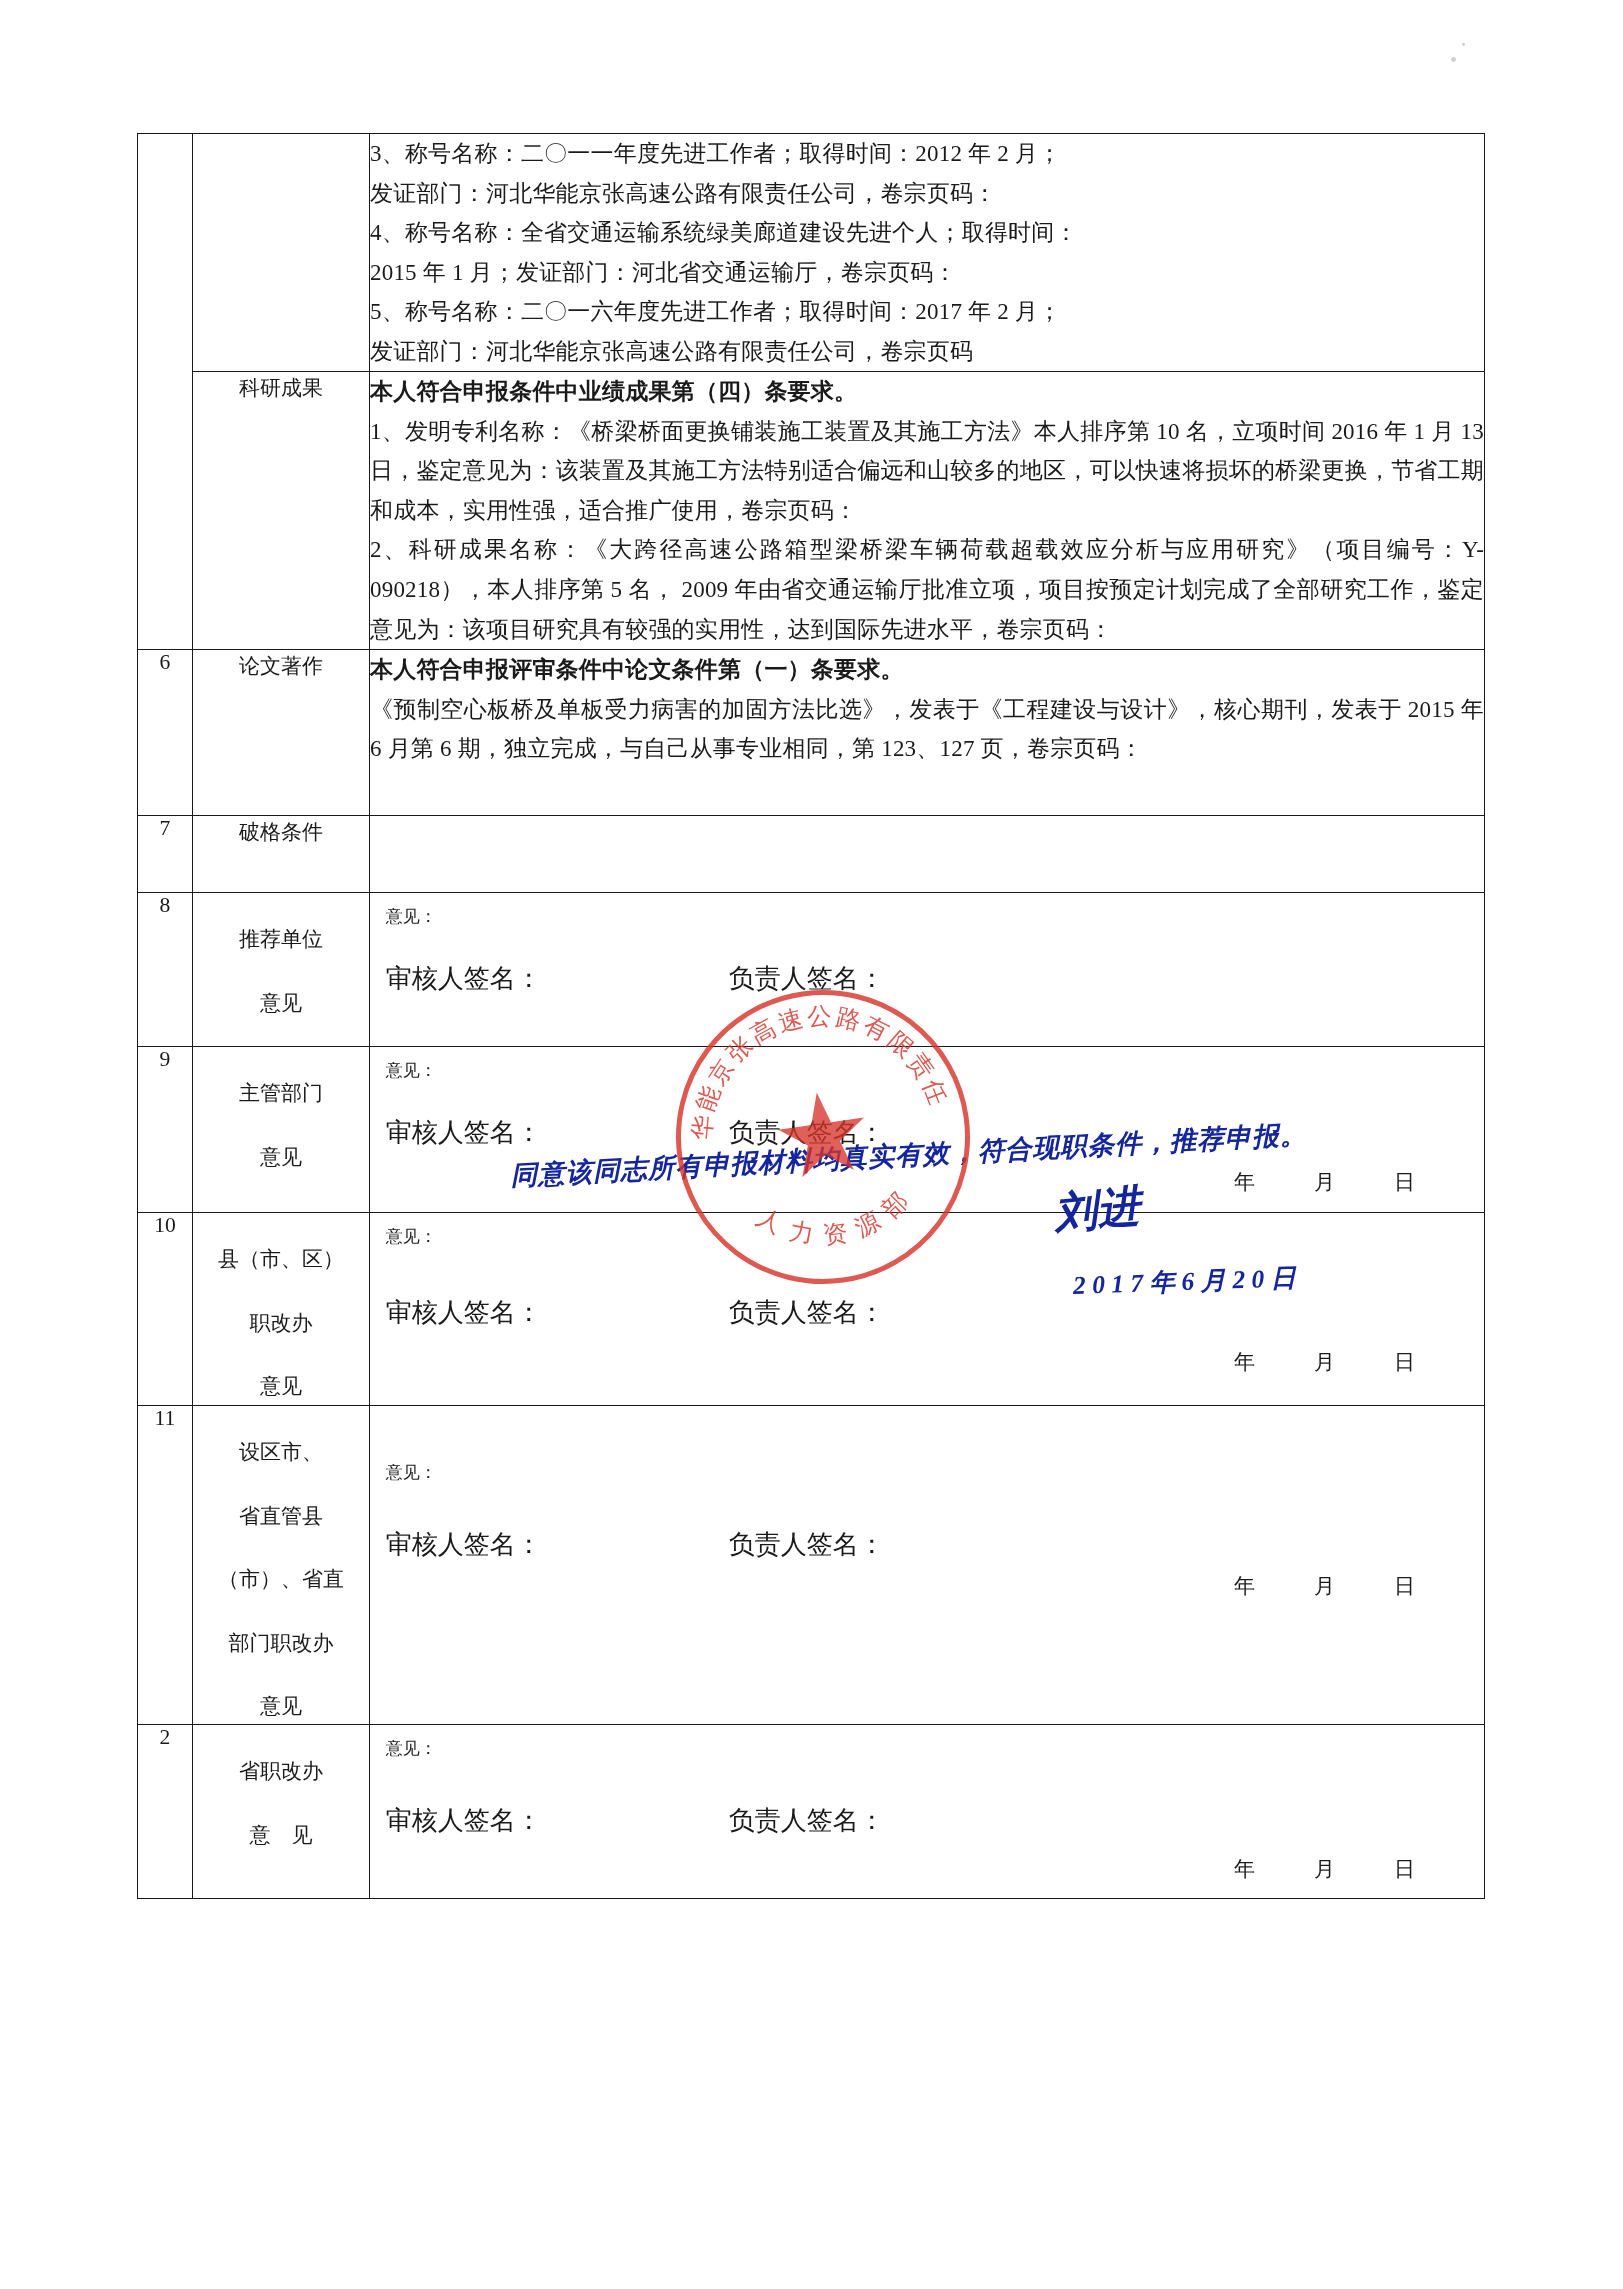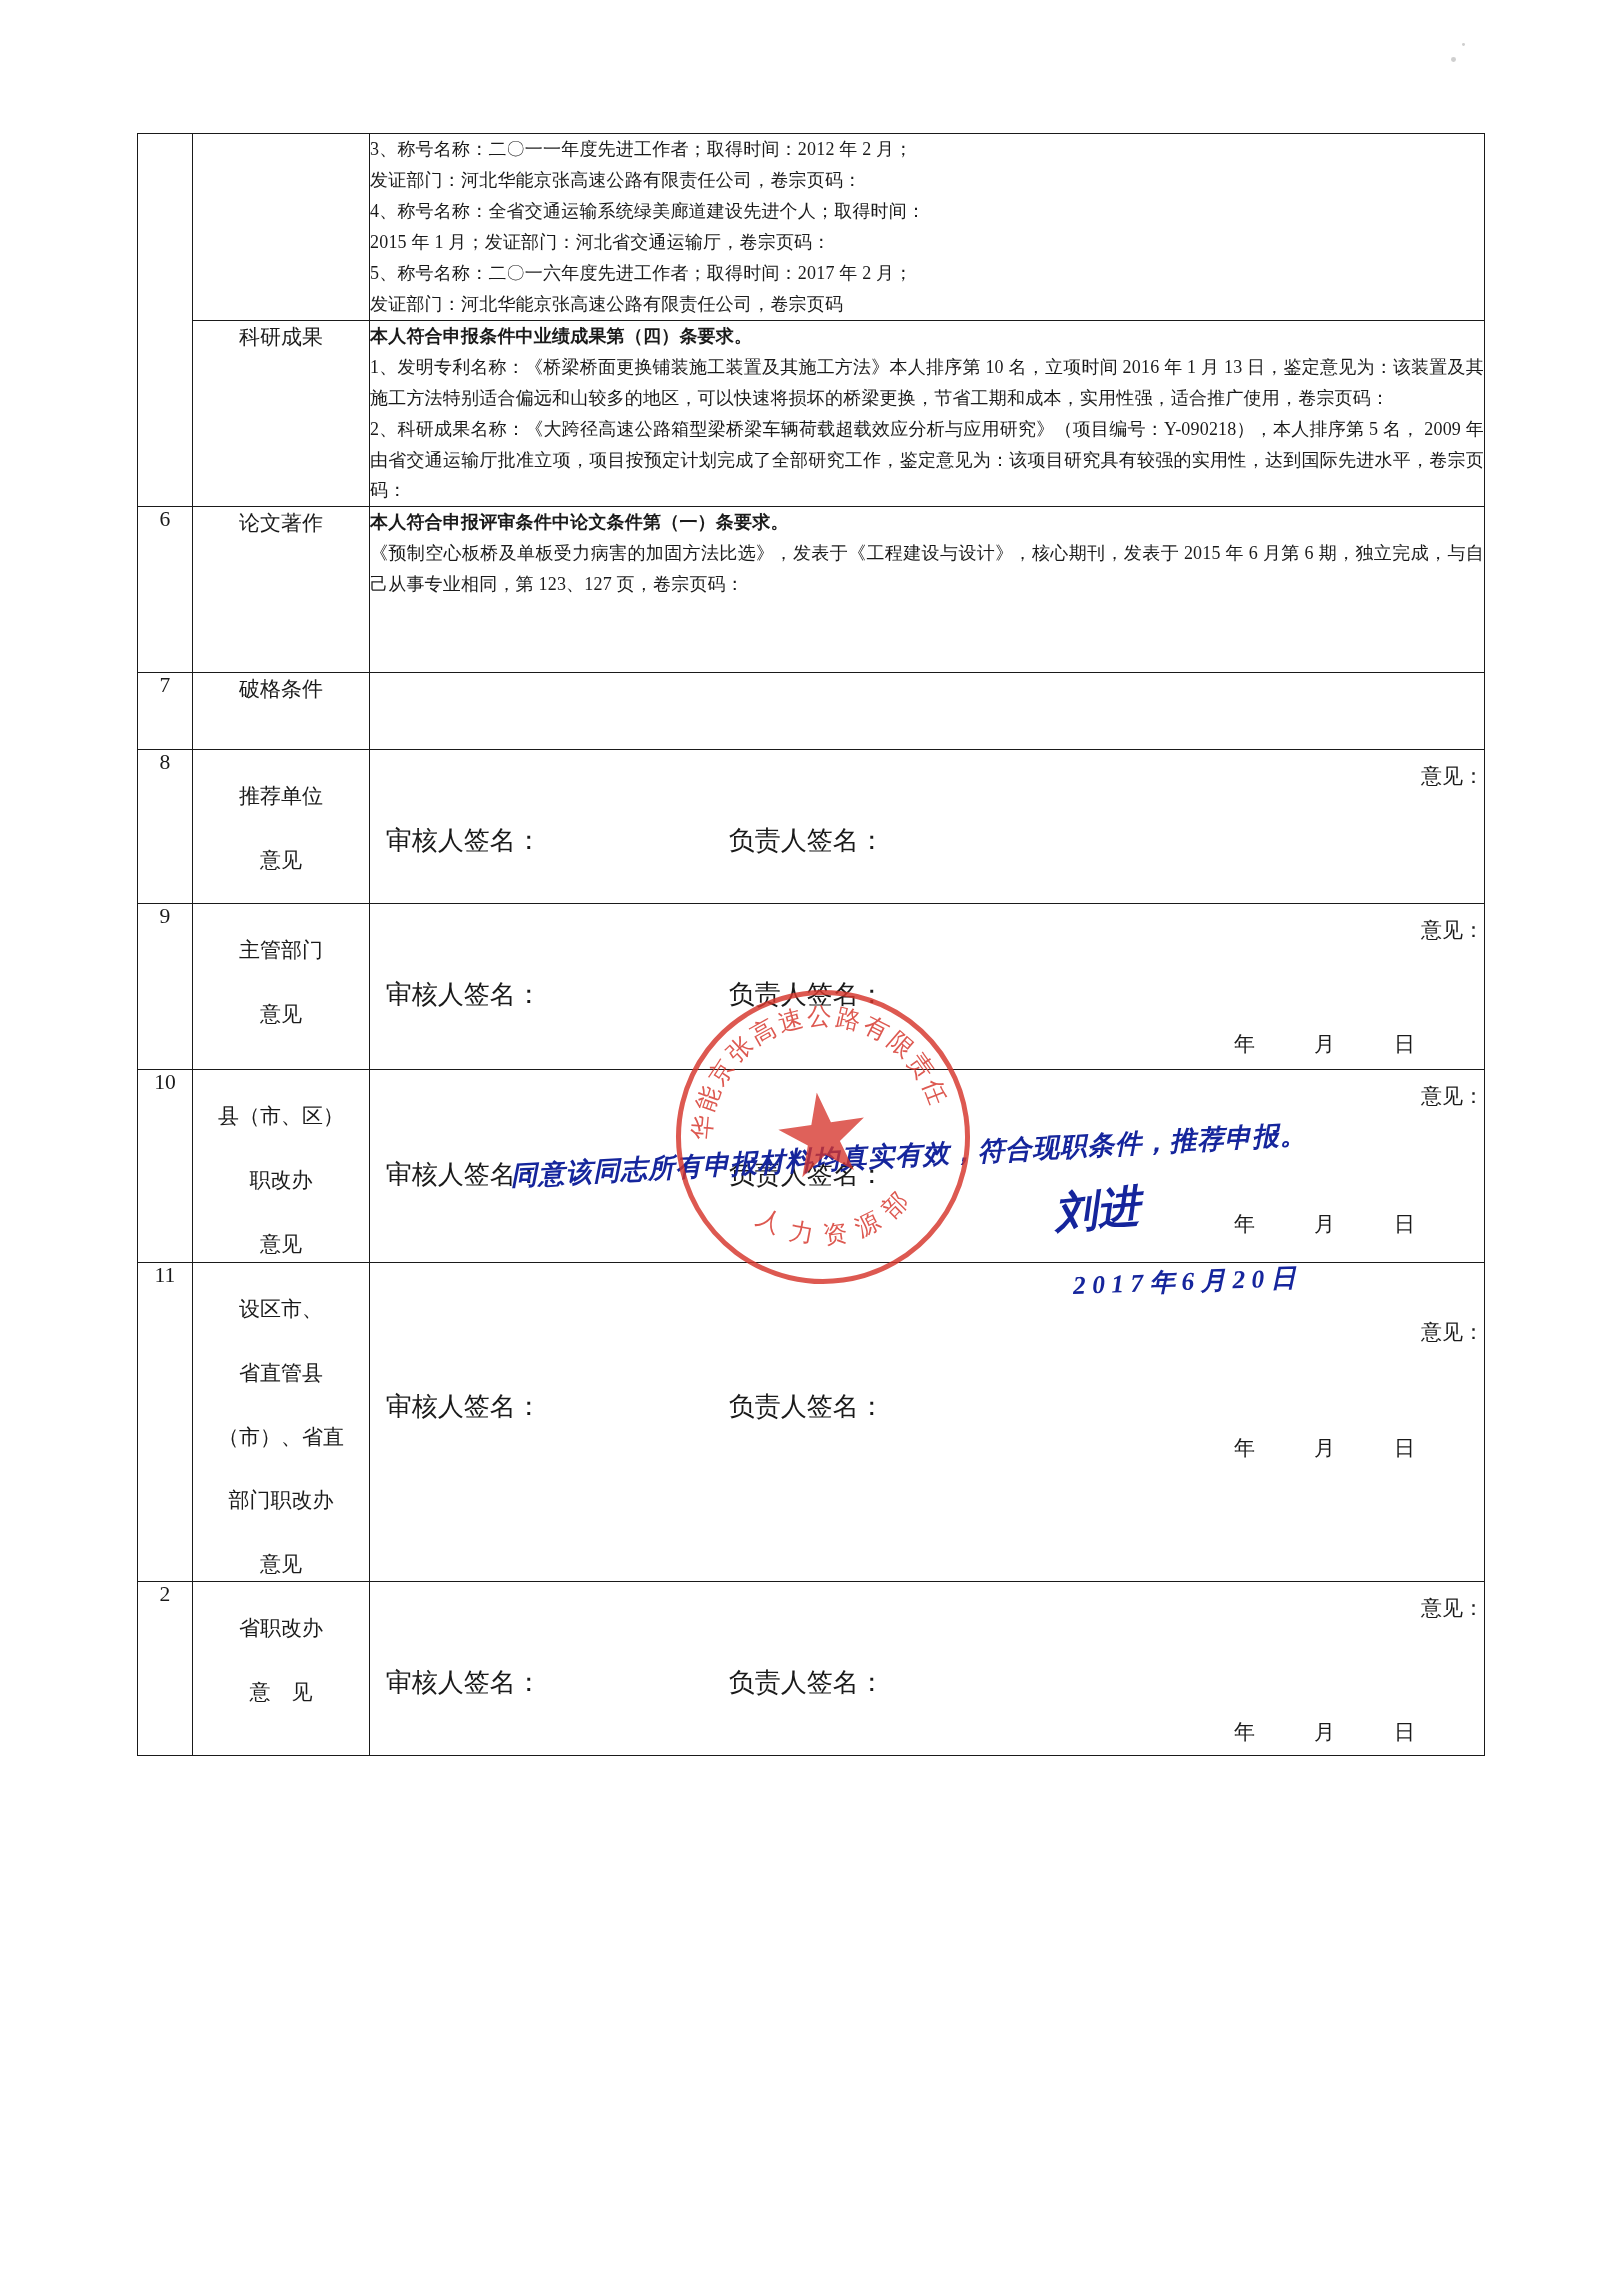--- a/index.html
+++ b/index.html
@@ -29,31 +29,31 @@
   table.form td {
     border:1.5px solid #1a1a1a;
     vertical-align:top;
     padding:0;
   }
   .c-num { width:54px; text-align:center; vertical-align:middle; font-size:21.6px; }
   .c-lbl { width:176px; text-align:center; vertical-align:middle; font-size:21px; line-height:1.6; }
   .c-body { padding:9.8px 13.7px 13.7px 13.7px; }
 
   .body-txt {
-    font-size:18px;
+    font-size:23px;
     line-height:1.72;
     text-align:justify;
     letter-spacing:0.2px;
   }
   .bold { font-weight:bold; }
   .lbl-stack div { white-space:nowrap;margin-top:30px; }
 
   
   .op-cell { position:relative; height:100%; }
-  .op-yijian { font-size:21px; padding:11.8px 0 0 15.7px;text-align:right; }
+  .op-yijian { font-size:17px; padding:11.8px 0 0 15.7px; }
   .sig-row {
     display:flex;
     font-size:26px;
     padding:0 0 0 15.7px;
     margin-top:33px;
   }
   .sig-row .s1 { width:314px; }
   .sig-row .s2 { flex:1;margin-left:29px; }
   .date-row {
     display:flex;

